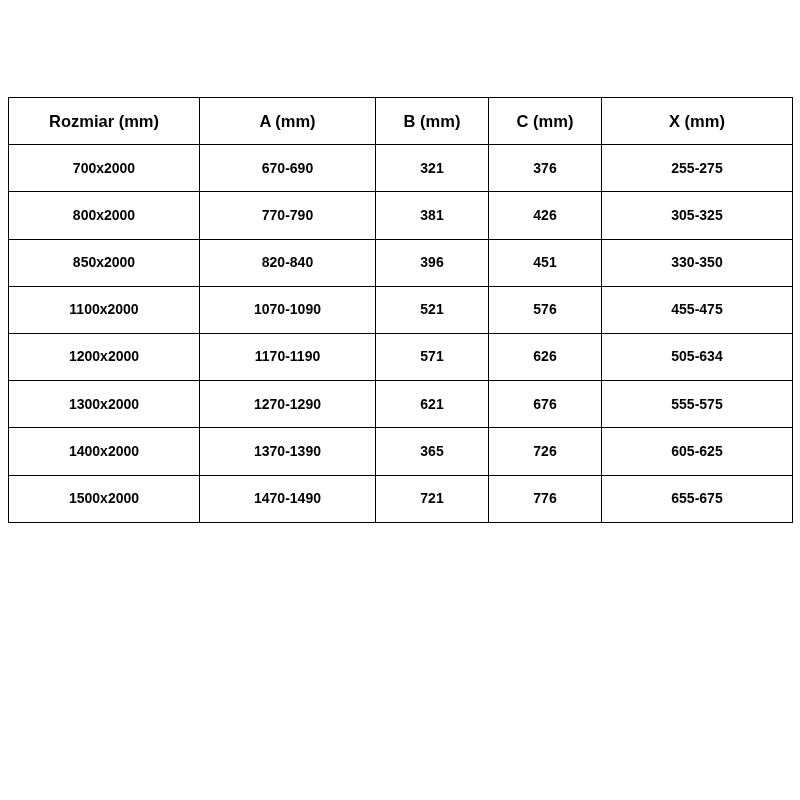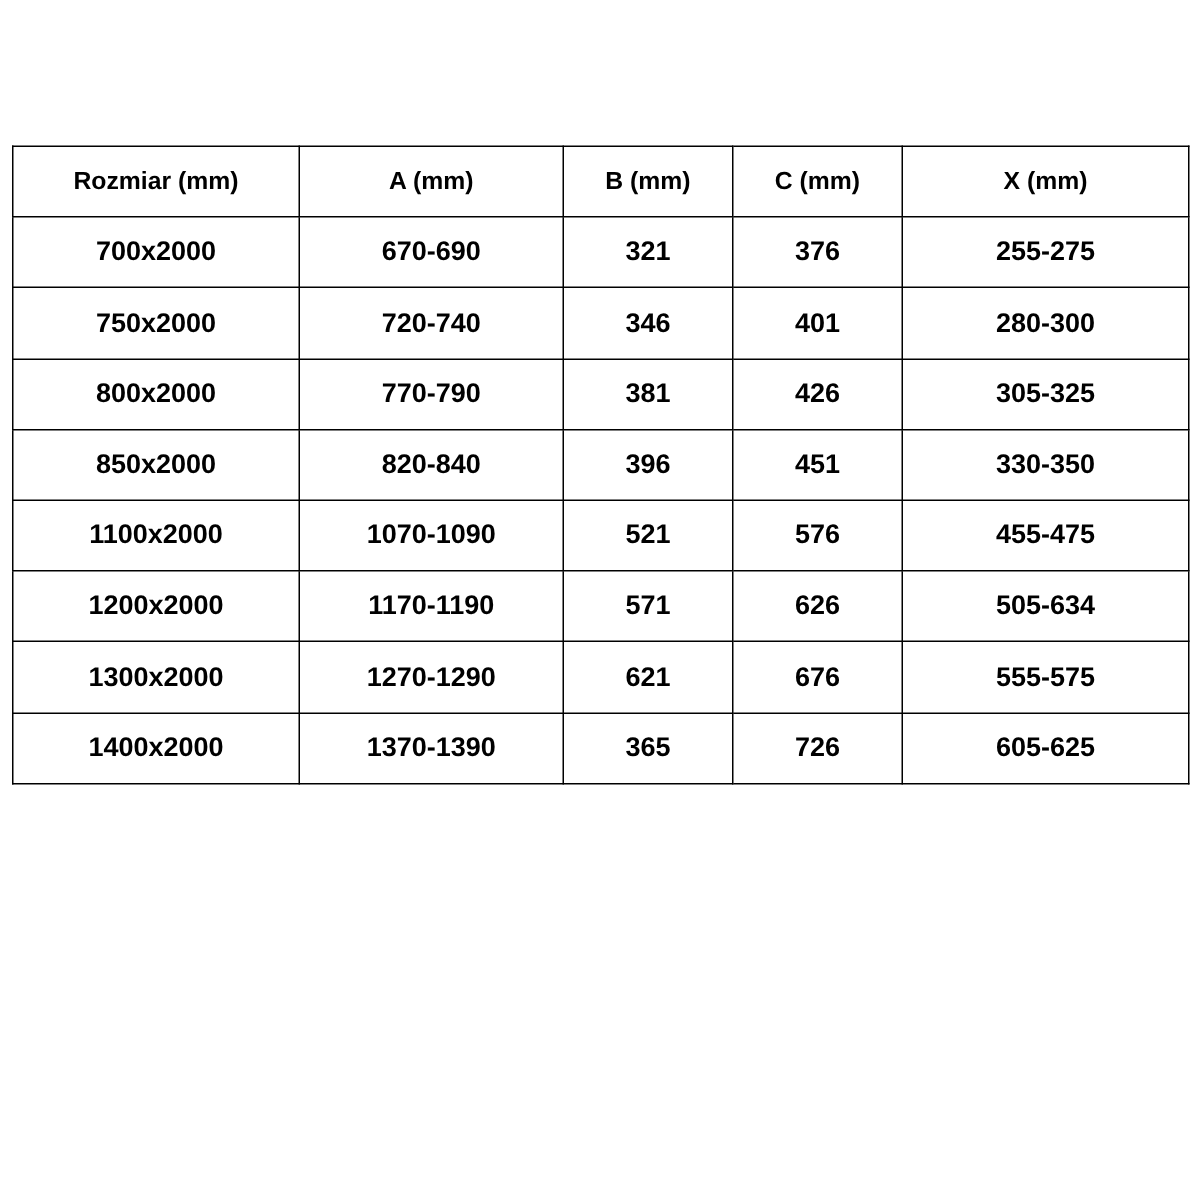--- a/index.html
+++ b/index.html
@@ -41,21 +41,21 @@
     padding: 0;
     height: 46.2px;
     line-height: 1.1;
     overflow: hidden;
     white-space: nowrap;
   }
   table.size-table th {
     font-size: 16.5px;
   }
   table.size-table td {
-    font-size: 18px;
+    font-size: 14px;
   }
   
   col.c0 { width: 191px; }
   col.c1 { width: 176px; }
   col.c2 { width: 113px; }
   col.c3 { width: 113px; }
   col.c4 { width: 191px; }
 </style>
 </head>
 <body>
@@ -79,27 +79,20 @@
           <th>X (mm)</th>
         </tr>
       </thead>
       <tbody>
         <tr>
           <td>700x2000</td>
           <td>670-690</td>
           <td>321</td>
           <td>376</td>
           <td>255-275</td>
-        </tr>
-        <tr>
-          <td>750x2000</td>
-          <td>720-740</td>
-          <td>346</td>
-          <td>401</td>
-          <td>280-300</td>
         </tr>
         <tr>
           <td>800x2000</td>
           <td>770-790</td>
           <td>381</td>
           <td>426</td>
           <td>305-325</td>
         </tr>
         <tr>
           <td>850x2000</td>
@@ -129,16 +122,23 @@
           <td>676</td>
           <td>555-575</td>
         </tr>
         <tr>
           <td>1400x2000</td>
           <td>1370-1390</td>
           <td>365</td>
           <td>726</td>
           <td>605-625</td>
         </tr>
+        <tr>
+          <td>1500x2000</td>
+          <td>1470-1490</td>
+          <td>721</td>
+          <td>776</td>
+          <td>655-675</td>
+        </tr>
       </tbody>
     </table>
   </div>
 </div>
 
 </body></html>

